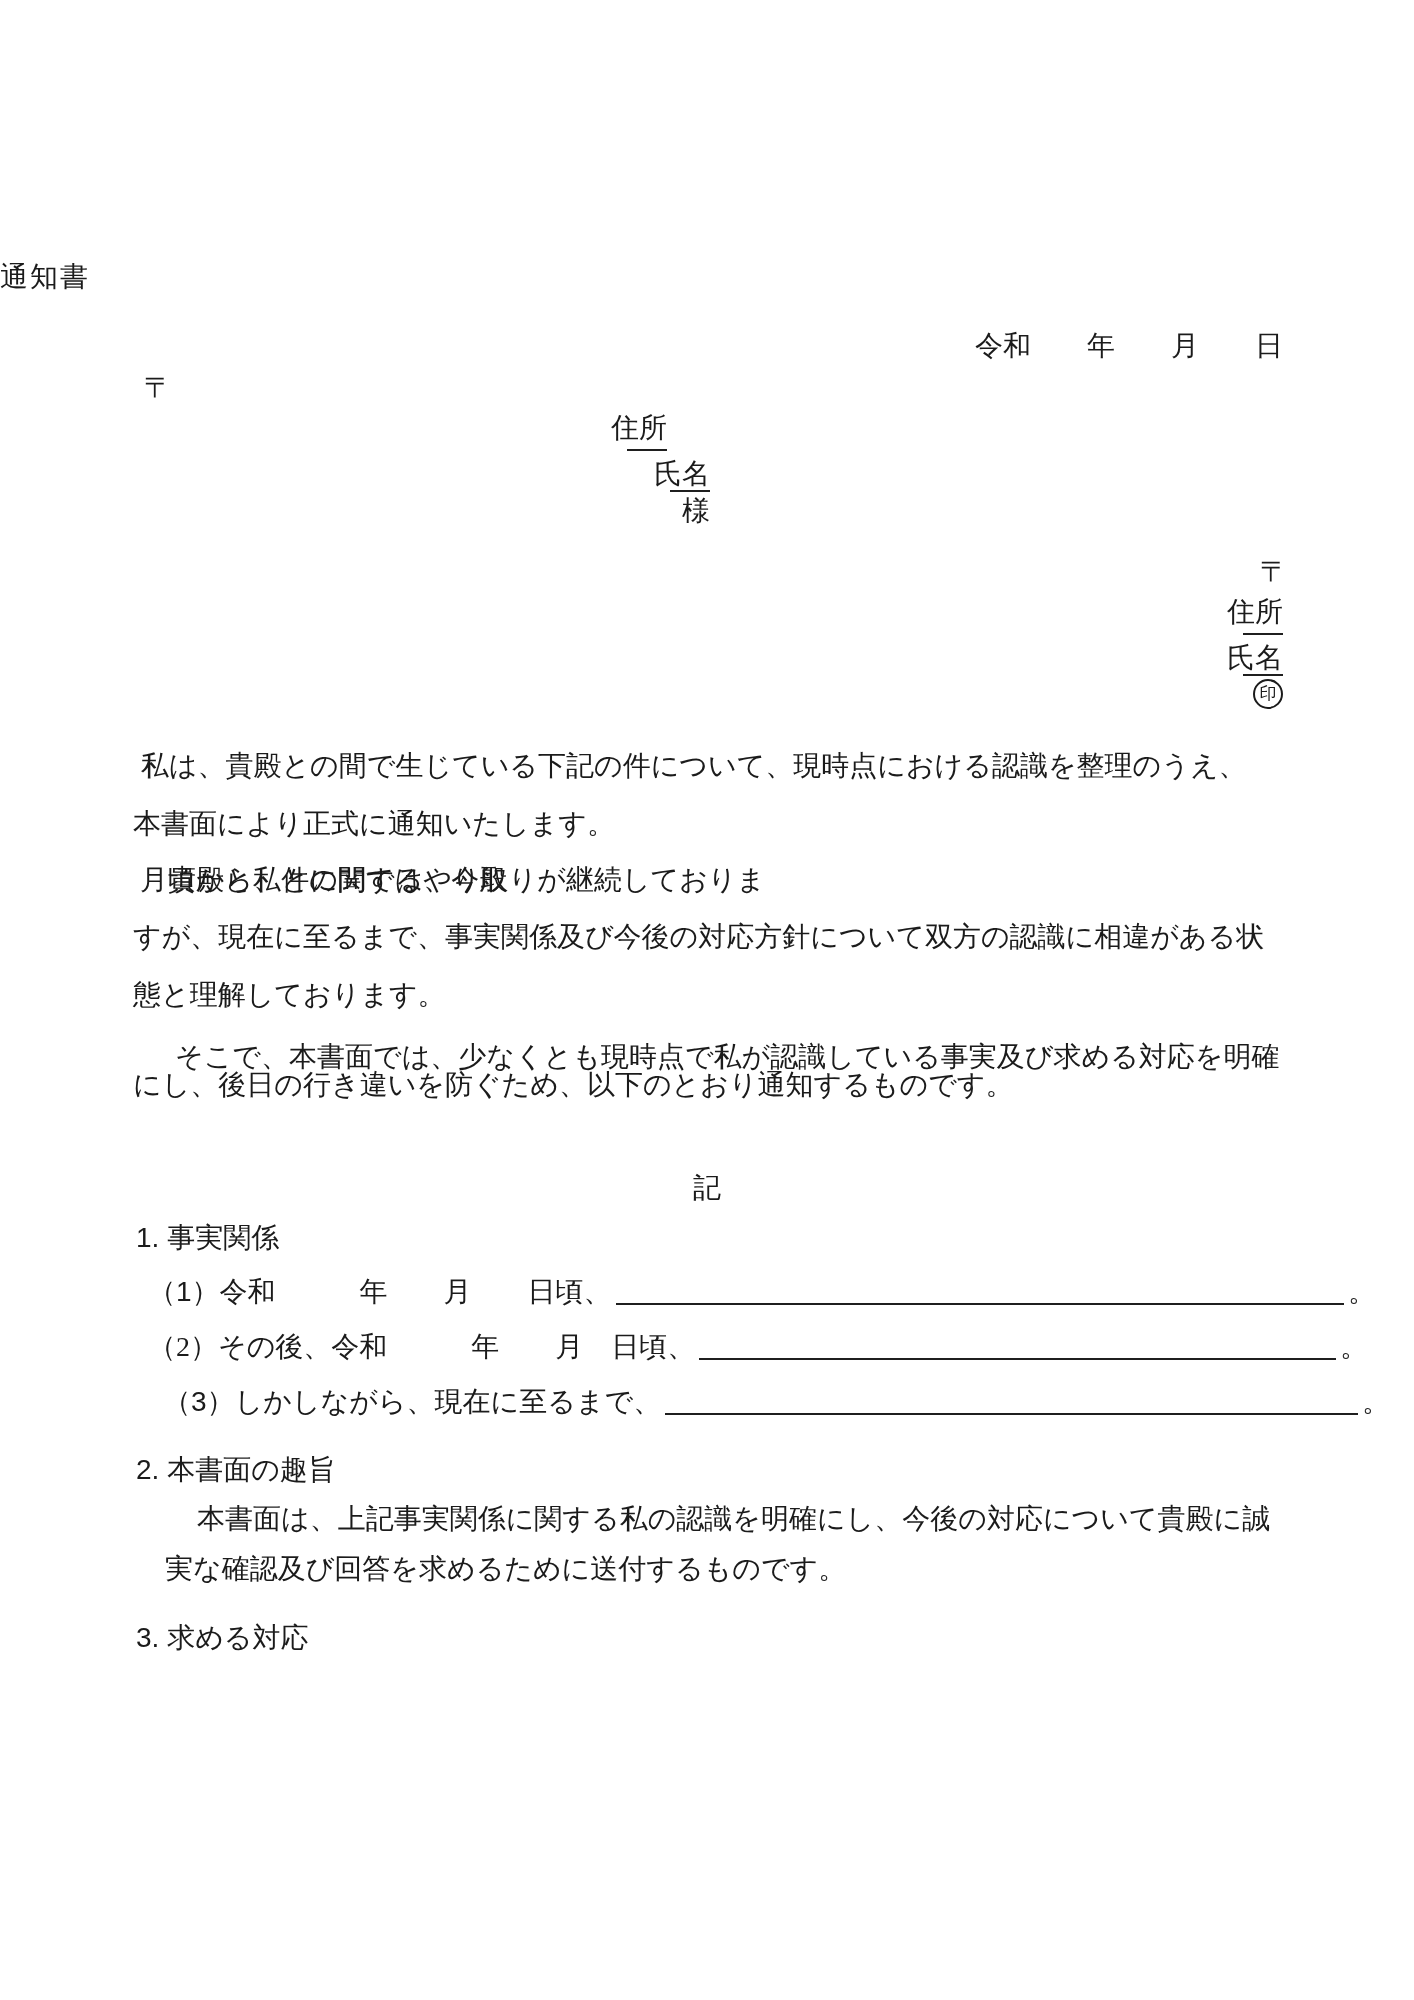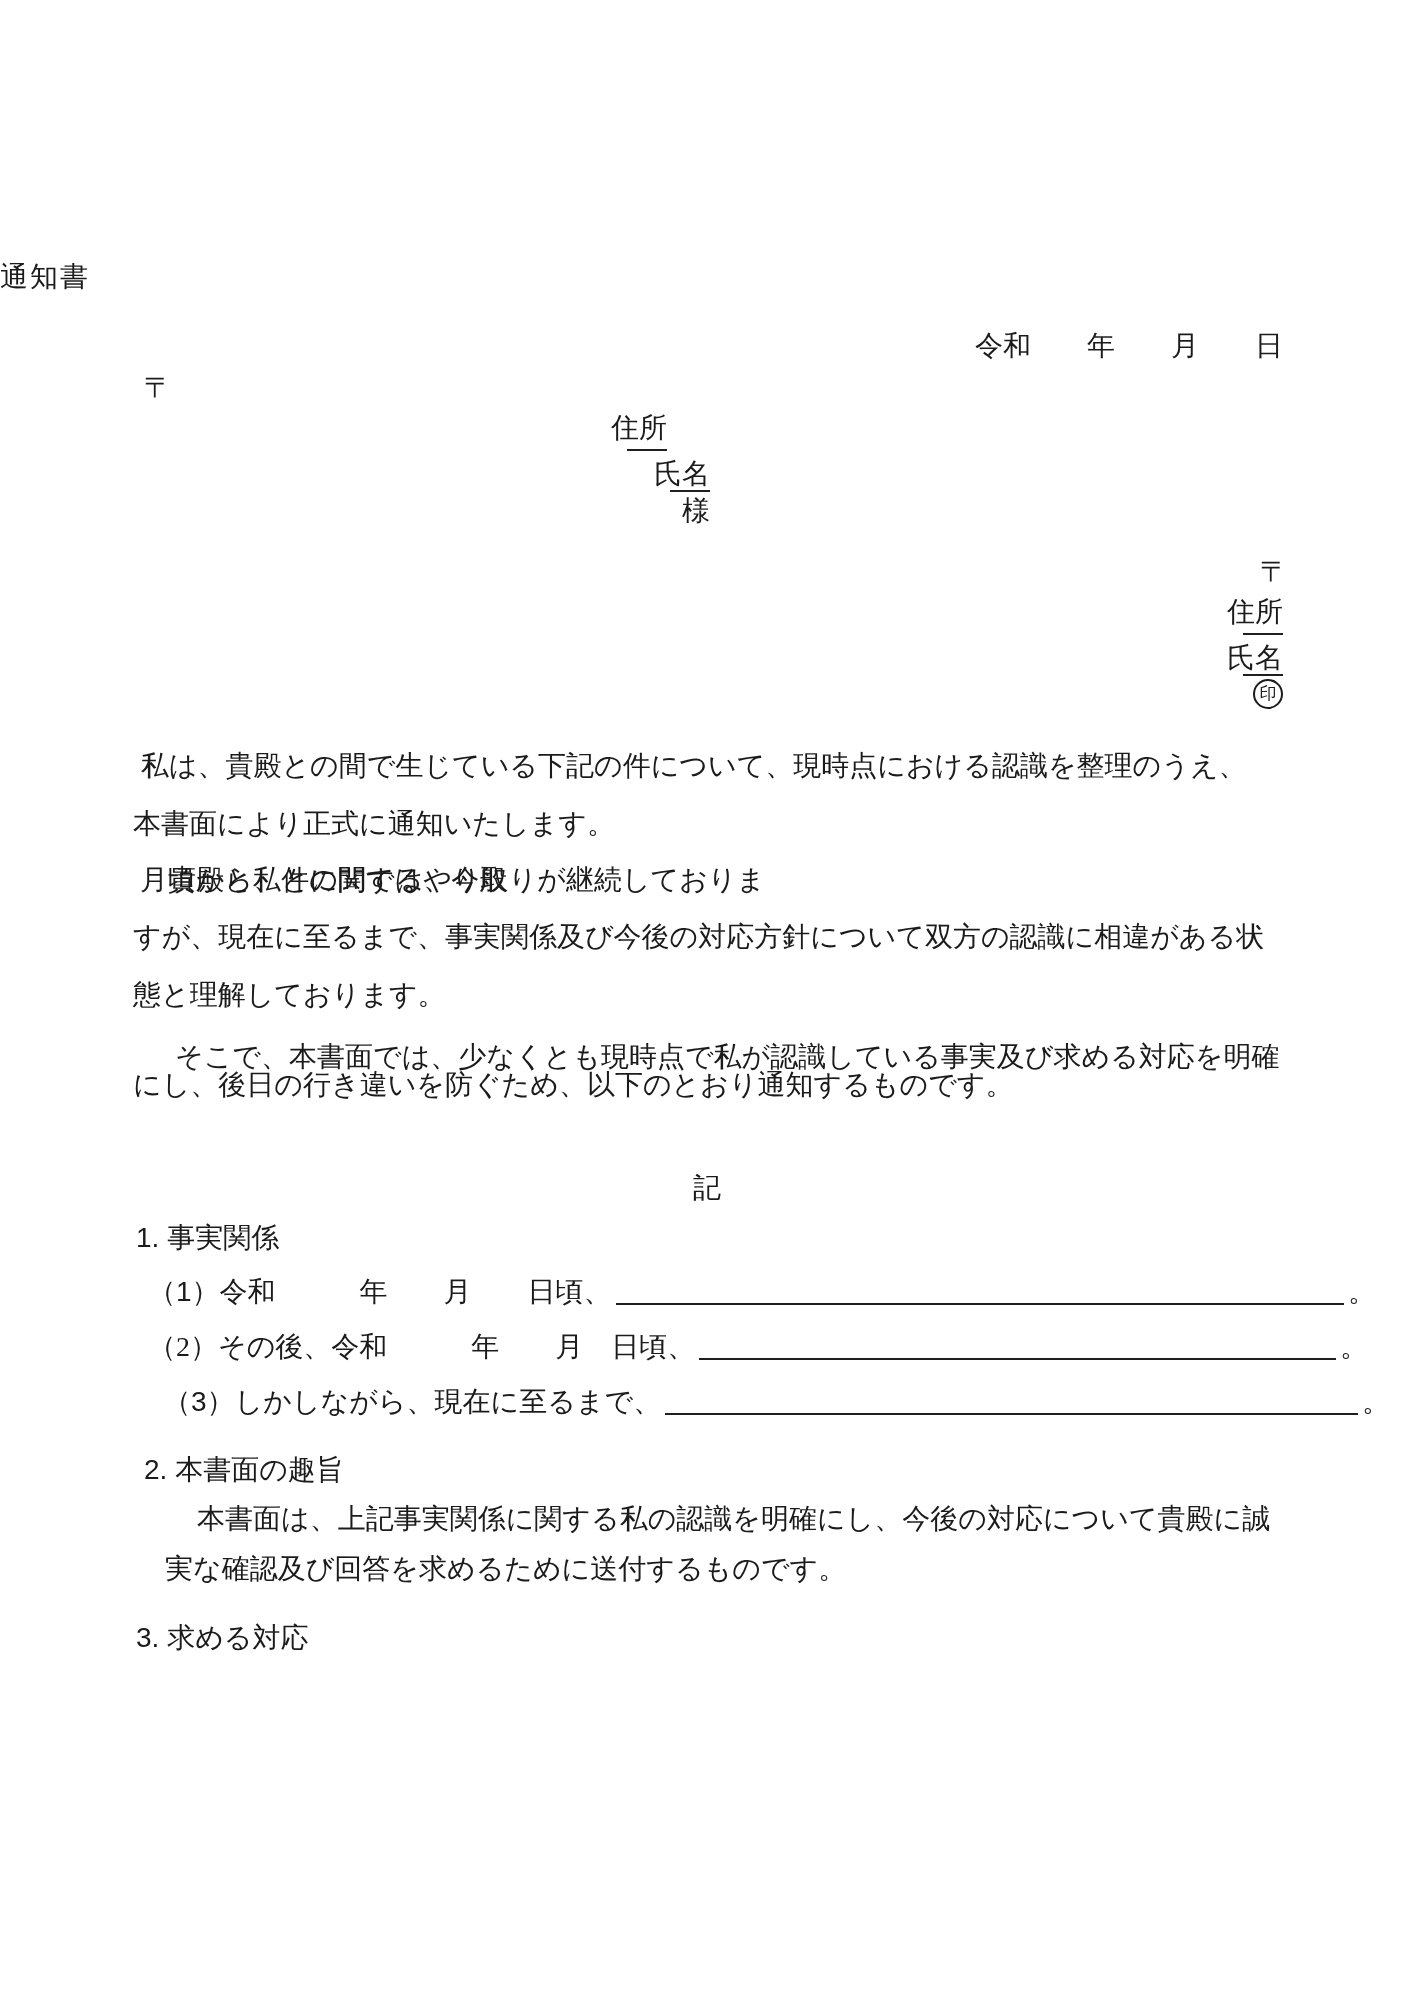--- a/index.html
+++ b/index.html
@@ -134,19 +134,19 @@
     <span class="blank" style="margin-left:4px;"></span>
     <span class="period">。</span>
   </div>
 
   <div class="fact-row" style="left:163px; top:1378px; width:1227px;">
     <span class="label">（3）しかしながら、現在に至るまで、</span>
     <span class="blank" style="margin-left:4px;"></span>
     <span class="period">。</span>
   </div>
 
-  <div class="sec-heading" style="top:1454px;margin-left:8px;">2. 本書面の趣旨</div>
+  <div class="sec-heading" style="top:1454px;">2. 本書面の趣旨</div>
   <div class="para-line" style="left:165px; top:1503px; text-indent:32px;">本書面は、上記事実関係に関する私の認識を明確にし、今後の対応について貴殿に誠</div>
   <div class="para-line" style="left:165px; top:1553px;">実な確認及び回答を求めるために送付するものです。</div>
 
   <div class="sec-heading" style="top:1622px;">3. 求める対応</div>
 
 </div>
 
 </body></html>

